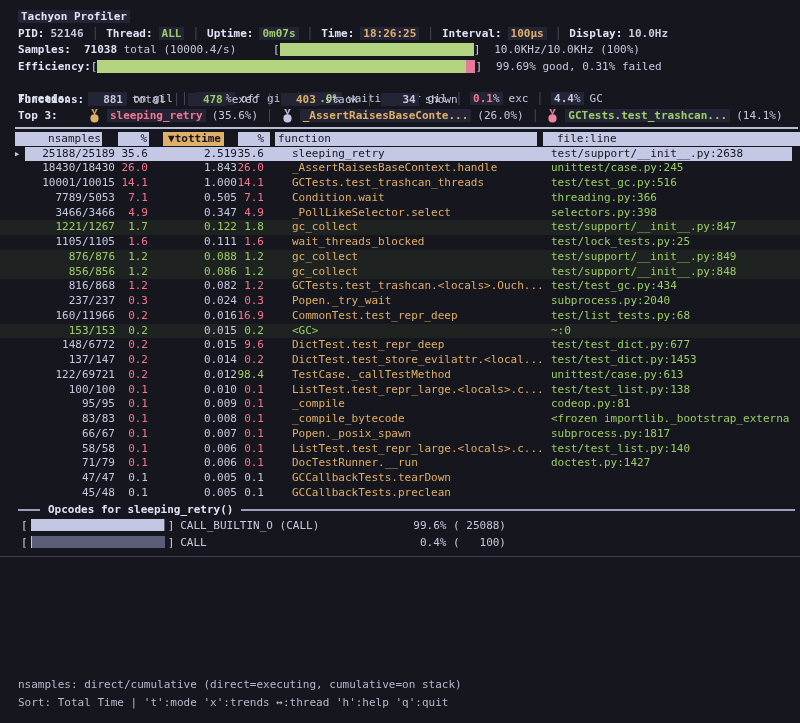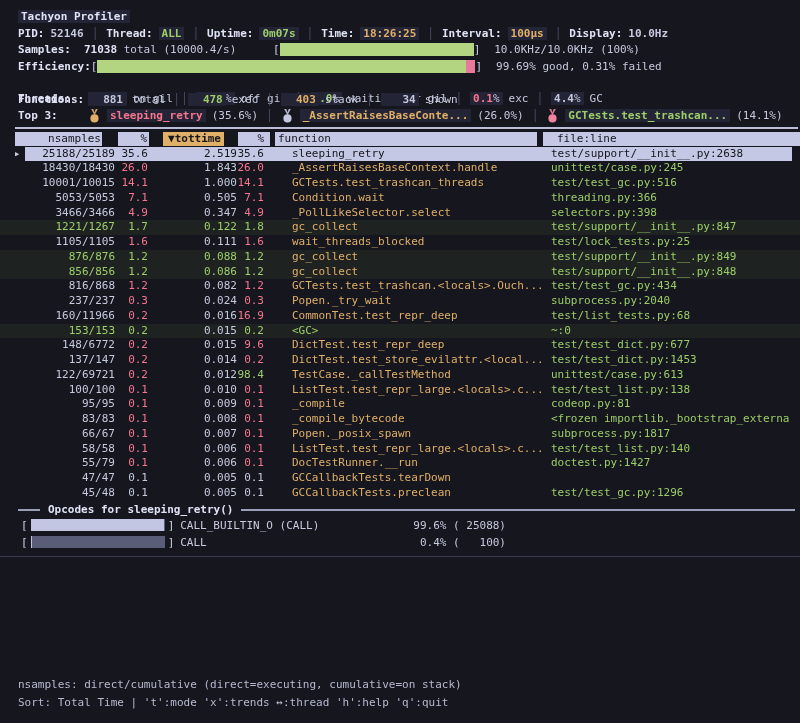--- a/index.html
+++ b/index.html
@@ -131,21 +131,21 @@
         <span class="arrow"></span>
         <span class="col-ns c-fg">10001/10015</span>
         <span class="col-p1 c-r">14.1</span>
         <span class="col-tt c-fg">1.000</span>
         <span class="col-p2 c-r">14.1</span>
         <span class="col-fn c-o">GCTests.test_trashcan_threads</span>
         <span class="col-fl c-file">test/test_gc.py:516</span>
       </div>
       <div class="trow  ">
         <span class="arrow"></span>
-        <span class="col-ns c-fg">5053/5053</span>
+        <span class="col-ns c-fg">7789/5053</span>
         <span class="col-p1 c-r">7.1</span>
         <span class="col-tt c-fg">0.505</span>
         <span class="col-p2 c-r">7.1</span>
         <span class="col-fn c-o">Condition.wait</span>
         <span class="col-fl c-file">threading.py:366</span>
       </div>
       <div class="trow  ">
         <span class="arrow"></span>
         <span class="col-ns c-fg">3466/3466</span>
         <span class="col-p1 c-r">4.9</span>
@@ -293,21 +293,21 @@
         <span class="arrow"></span>
         <span class="col-ns c-fg">58/58</span>
         <span class="col-p1 c-r">0.1</span>
         <span class="col-tt c-fg">0.006</span>
         <span class="col-p2 c-r">0.1</span>
         <span class="col-fn c-o">ListTest.test_repr_large.&lt;locals&gt;.c...</span>
         <span class="col-fl c-file">test/test_list.py:140</span>
       </div>
       <div class="trow  ">
         <span class="arrow"></span>
-        <span class="col-ns c-fg">55/79</span>
+        <span class="col-ns c-fg">71/79</span>
         <span class="col-p1 c-r">0.1</span>
         <span class="col-tt c-fg">0.006</span>
         <span class="col-p2 c-r">0.1</span>
         <span class="col-fn c-o">DocTestRunner.__run</span>
         <span class="col-fl c-file">doctest.py:1427</span>
       </div>
       <div class="trow  ">
         <span class="arrow"></span>
         <span class="col-ns c-fg">47/47</span>
         <span class="col-p1 c-fg">0.1</span>
@@ -315,21 +315,20 @@
         <span class="col-p2 c-fg">0.1</span>
         <span class="col-fn c-o">GCCallbackTests.tearDown</span>
       </div>
       <div class="trow  ">
         <span class="arrow"></span>
         <span class="col-ns c-fg">45/48</span>
         <span class="col-p1 c-fg">0.1</span>
         <span class="col-tt c-fg">0.005</span>
         <span class="col-p2 c-fg">0.1</span>
         <span class="col-fn c-o">GCCallbackTests.preclean</span>
-        <span class="col-fl c-file">test/test_gc.py:1296</span>
       </div>
     </div>
 </div>
 
 <div class="opc">
   <div class="opc-title">
     <span class="opc-dash"></span>
     <span class="bold">Opcodes for sleeping_retry()</span>
     <span class="opc-rule"></span>
   </div>

